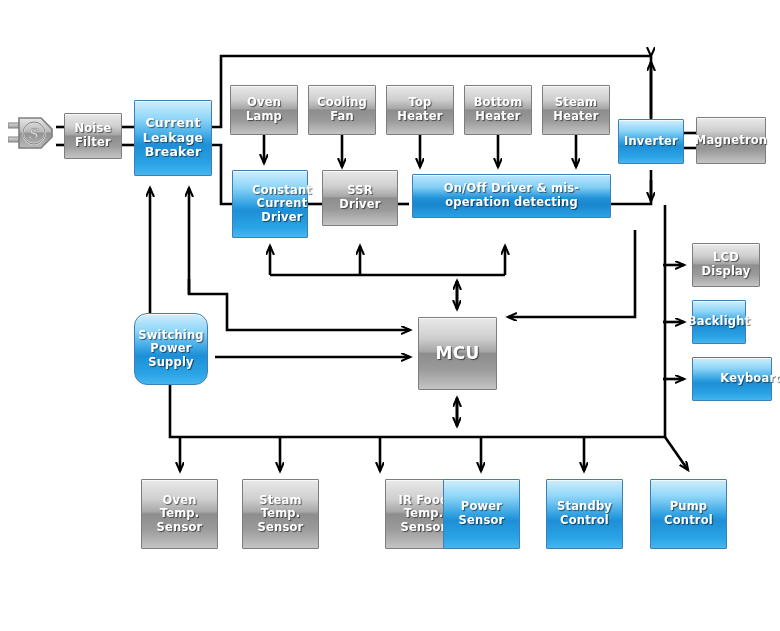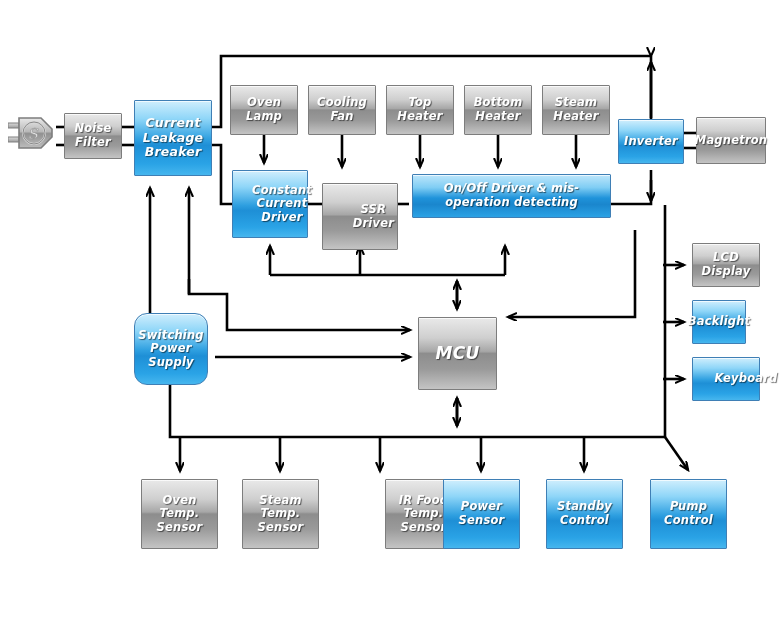--- a/index.html
+++ b/index.html
@@ -20,21 +20,20 @@
     align-items:center;
     justify-content:center;
     text-align:center;
     color:#ffffff;
     font-weight:bold;
     line-height:1.18;
     letter-spacing:.2px;
     text-shadow:1px 1px 1px rgba(0,0,0,.55);
     border-radius:1px;
     z-index:3;
-    font-style:italic;
   }
   .node .lbl{display:block;padding:0 3px;}
 
   
   .grey{
     background:linear-gradient(to bottom,#e9e9e9 0%,#cfcfcf 28%,#a7a7a7 47%,#8d8d8d 50%,#9a9a9a 72%,#c4c4c4 100%);
     border:1px solid #7d7d7d;
     box-shadow:inset 0 1px 0 rgba(255,255,255,.75);
   }
   
@@ -182,33 +181,33 @@
       </div>
       <div class="node blue fs11" style="left: 618px; top: 119px; width: 66px; height: 45px;">
         <span class="lbl">Inverter</span>
       </div>
       <div class="node grey fs11" style="left: 696px; top: 117px; width: 70px; height: 47px;">
         <span class="lbl">Magnetron</span>
       </div>
       <div class="node blue fs11" style="left: 232px; top: 170px; width: 76px; height: 68px; padding-left: 24px;">
         <span class="lbl">Constant<br>Current<br>Driver</span>
       </div>
-      <div class="node grey fs11" style="left: 322px; top: 183px; width: 76px; height: 67px; justify-content: flex-end;">
+      <div class="node grey fs11" style="left: 322px; top: 170px; width: 76px; height: 56px;">
         <span class="lbl">SSR<br>Driver</span>
       </div>
       <div class="node blue2 fs11" style="left: 412px; top: 174px; width: 199px; height: 44px;">
         <span class="lbl">On/Off  Driver &amp; mis-<br>operation detecting</span>
       </div>
       <div class="node grey fs11" style="left: 692px; top: 243px; width: 68px; height: 44px;">
         <span class="lbl">LCD<br>Display</span>
       </div>
       <div class="node blue fs11" style="left: 692px; top: 300px; width: 54px; height: 44px; text-align: right;">
         <span class="lbl">Backlight</span>
       </div>
-      <div class="node blue fs11" style="left: 692px; top: 357px; width: 68px; height: 44px; padding-left: 40px;">
+      <div class="node blue fs11" style="left: 692px; top: 357px; width: 80px; height: 44px; padding-left: 40px;">
         <span class="lbl">Keyboard</span>
       </div>
       <div class="node blue fs11" style="left: 134px; top: 313px; width: 74px; height: 72px; border-radius: 13px;">
         <span class="lbl">Switching<br>Power<br>Supply</span>
       </div>
       <div class="node grey fs16" style="left: 418px; top: 317px; width: 79px; height: 73px;">
         <span class="lbl">MCU</span>
       </div>
       <div class="node grey fs11" style="left: 141px; top: 479px; width: 77px; height: 70px;">
         <span class="lbl">Oven<br>Temp.<br>Sensor</span>

